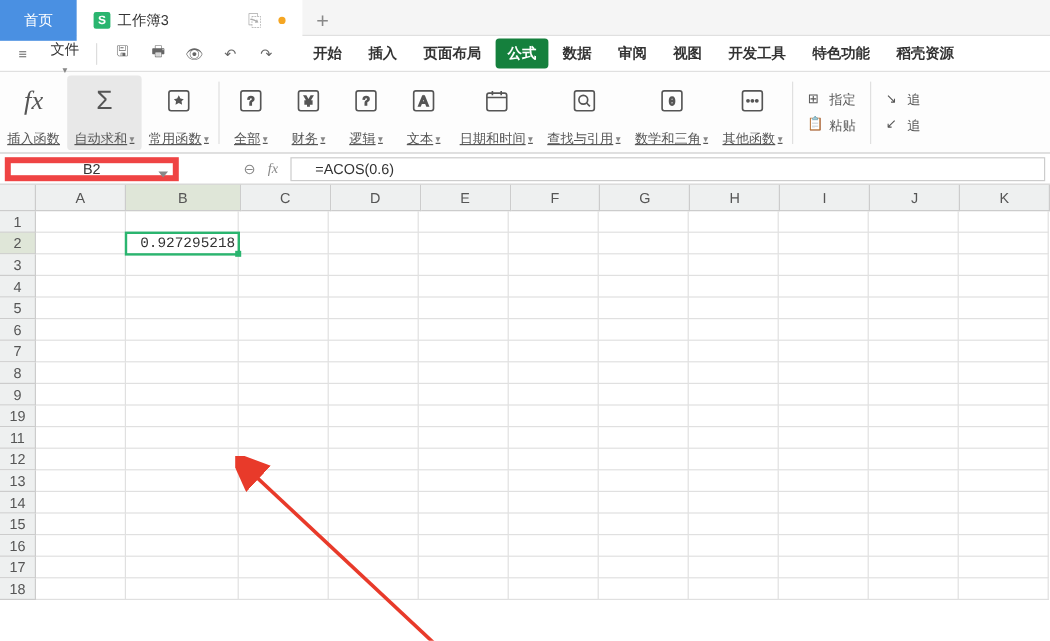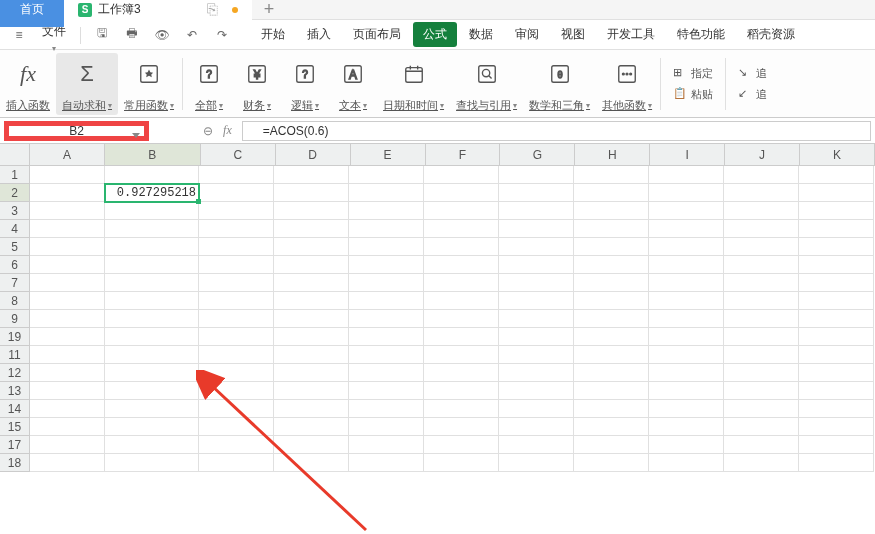--- a/index.html
+++ b/index.html
@@ -1,33 +1,33 @@
 <!DOCTYPE html>
 <html><head>
 <meta charset="utf-8">
 <style>
 * { margin: 0; padding: 0; box-sizing: border-box; font-family: "Microsoft YaHei", sans-serif; }
 body { width: 875px; height: 534px; background: #fff; overflow: hidden; font-size: 12px; color: #333; }
 
 
-.tab-bar { height: 20px; background: #f5f5f5; display: flex; align-items: center; border-bottom: 1px solid #e0e0e0; }
+.tab-bar { height: 30px; background: #f5f5f5; display: flex; border-bottom: 1px solid #e0e0e0; }
 .tab { height: 34px; display: flex; align-items: center; padding: 0 14px; gap: 6px; position: relative; }
 .tab.home { background: #4a90e2; color: #fff; padding: 0 20px; }
 .tab.active { background: #fff; }
 .tab-icon { width: 14px; height: 14px; background: #2ab56f; border-radius: 2px; display: flex; align-items: center; justify-content: center; color:#fff; font-size:10px; font-weight:bold;}
 .tab-close { color: #aaa; margin-left: 60px; font-size: 14px; }
 .tab-dot { width: 6px; height: 6px; background: #f5a623; border-radius: 50%; margin-left: 8px; }
 .tab-add { width: 34px; height: 34px; display: flex; align-items: center; justify-content: center; color: #888; font-size: 18px; }
 
 
 .menu-bar { height: 30px; display: flex; align-items: center; padding: 0 6px; gap: 4px; border-bottom: 1px solid #e0e0e0; }
 .menu-bar .icon-btn { width: 26px; height: 24px; display: flex; align-items: center; justify-content: center; border-radius: 3px; color: #666; }
 .file-btn { display:flex; align-items:center; padding: 0 6px; height:24px; gap:4px;flex-direction:column;}
 .menu-sep { width:1px; height:18px; background:#ddd; margin:0 4px;}
-.menu-items { display: flex; gap: 2px; margin-left: 12px; }
+.menu-items { display: flex; gap: 2px; margin-left: 12px; font-weight: bold; }
 .menu-item { padding: 4px 10px; border-radius: 3px; cursor: pointer; }
 .menu-item.active { background: #15803d; color: #fff; }
 
 
 .ribbon { height: 68px; display: flex; align-items: center; padding: 2px 0; border-bottom: 1px solid #ccc; background:#fdfdfd; }
 .rib-btn { display: flex; flex-direction: column; align-items: center; justify-content: center; padding: 2px 6px; min-width: 48px; gap: 2px; }
 .rib-btn.tall { height: 62px; justify-content: space-between; padding: 6px 6px 2px 6px;}
 .rib-btn .ico { font-size: 22px; color: #555; height: 30px; display:flex; align-items:center; }
 .rib-btn .lbl { font-size: 11px; color: #555; display:flex; align-items:center; gap:2px;text-decoration:underline;}
 .rib-btn.active { background: #e8e8e8; border-radius: 3px; }
@@ -486,20 +486,34 @@
         <div class="cell"></div>
         <div class="cell"></div>
         <div class="cell"></div>
         <div class="cell"></div>
         <div class="cell"></div>
         <div class="cell"></div>
         <div class="cell"></div>
         <div class="cell"></div>
       </div>
       <div class="row">
+        <div class="rh">16</div>
+        <div class="cell"></div>
+        <div class="cell wide"></div>
+        <div class="cell"></div>
+        <div class="cell"></div>
+        <div class="cell"></div>
+        <div class="cell"></div>
+        <div class="cell"></div>
+        <div class="cell"></div>
+        <div class="cell"></div>
+        <div class="cell"></div>
+        <div class="cell"></div>
+      </div>
+      <div class="row">
         <div class="rh">17</div>
         <div class="cell"></div>
         <div class="cell wide"></div>
         <div class="cell"></div>
         <div class="cell"></div>
         <div class="cell"></div>
         <div class="cell"></div>
         <div class="cell"></div>
         <div class="cell"></div>
         <div class="cell"></div>

